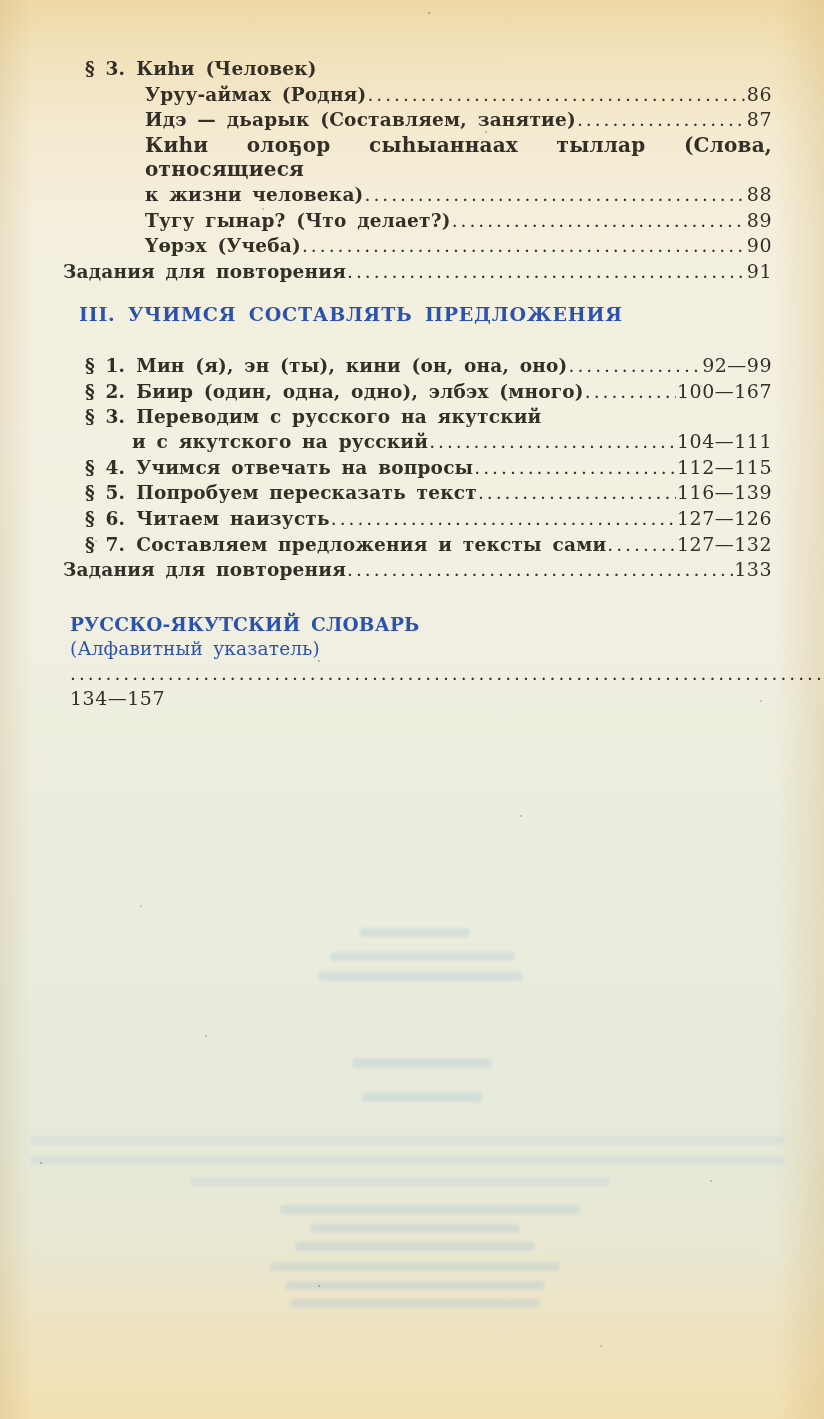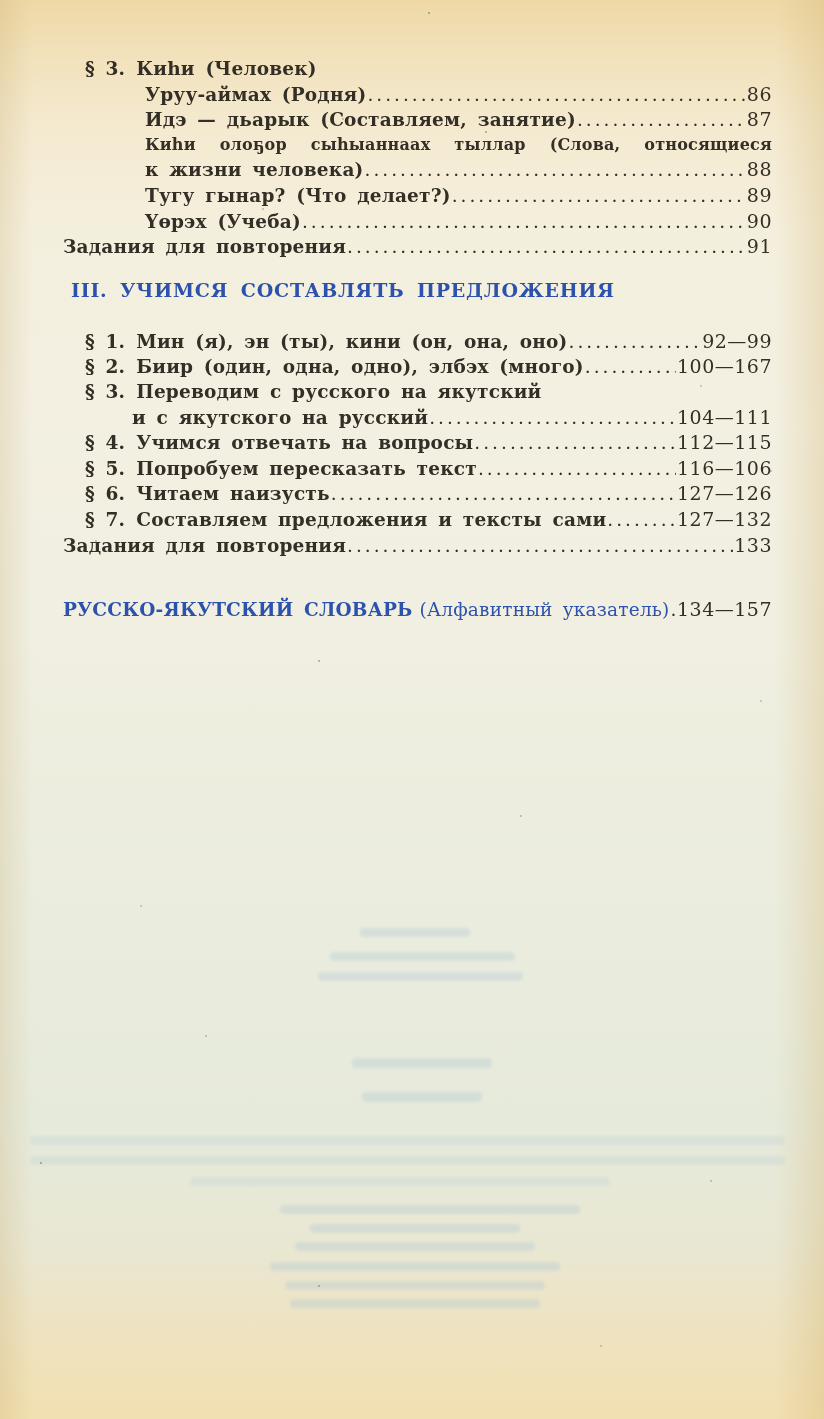--- a/index.html
+++ b/index.html
@@ -37,34 +37,34 @@
     content:"..........................................................................................................................................";
   }
   .pg { font-weight:400; font-size:19px; letter-spacing:.5px; }
 
   .ind-sub  { padding-left:82px; }
   .ind-par  { padding-left:22px; }
   .ind-cont { padding-left:69px; }
 
   .just {
     display:block; padding-left:82px;
-    line-height:24.6px; font-size:16px; font-weight:700;
+    line-height:24.6px; font-size:20px; font-weight:700;
     letter-spacing:.2px;
     text-align:justify; text-align-last:justify;
   }
 
   .heading {
-    margin:17px 0 26px 8px;
+    margin:17px 0 26px 16px;
     line-height:26px; font-size:19px; font-weight:700;
     letter-spacing:.8px; word-spacing:5px;
     color:var(--accent_blue,#2c52ad);
     white-space:nowrap;
   }
 
-  .dict { margin-top:39px; }
+  .dict { margin-top:30px;flex-direction:column; }
   .dict .ttl { color:var(--accent_blue,#2c52ad); font-weight:700; }
   .dict .sub { color:var(--accent_blue,#2c52ad); font-weight:400; margin-left:7px; }
 
   
   .ghost {
     position:absolute; height:9px; border-radius:4px;
     background:#b5cad3; opacity:.38; filter:blur(1.6px);
   }
   .ghost.lite { opacity:.26; }
 
@@ -162,21 +162,21 @@
       <span class="lbl">§ 4.</span>
       <span>Учимся отвечать на вопросы</span>
       <span class="dots"></span>
       <span class="pg">112—115</span>
     </div>
 
     <div class="line ind-par">
       <span class="lbl">§ 5.</span>
       <span>Попробуем пересказать текст</span>
       <span class="dots"></span>
-      <span class="pg">116—106</span>
+      <span class="pg">116—139</span>
     </div>
 
     <div class="line ind-par">
       <span class="lbl">§ 6.</span>
       <span>Читаем наизусть</span>
       <span class="dots"></span>
       <span class="pg">127—126</span>
     </div>
 
     <div class="line ind-par">

